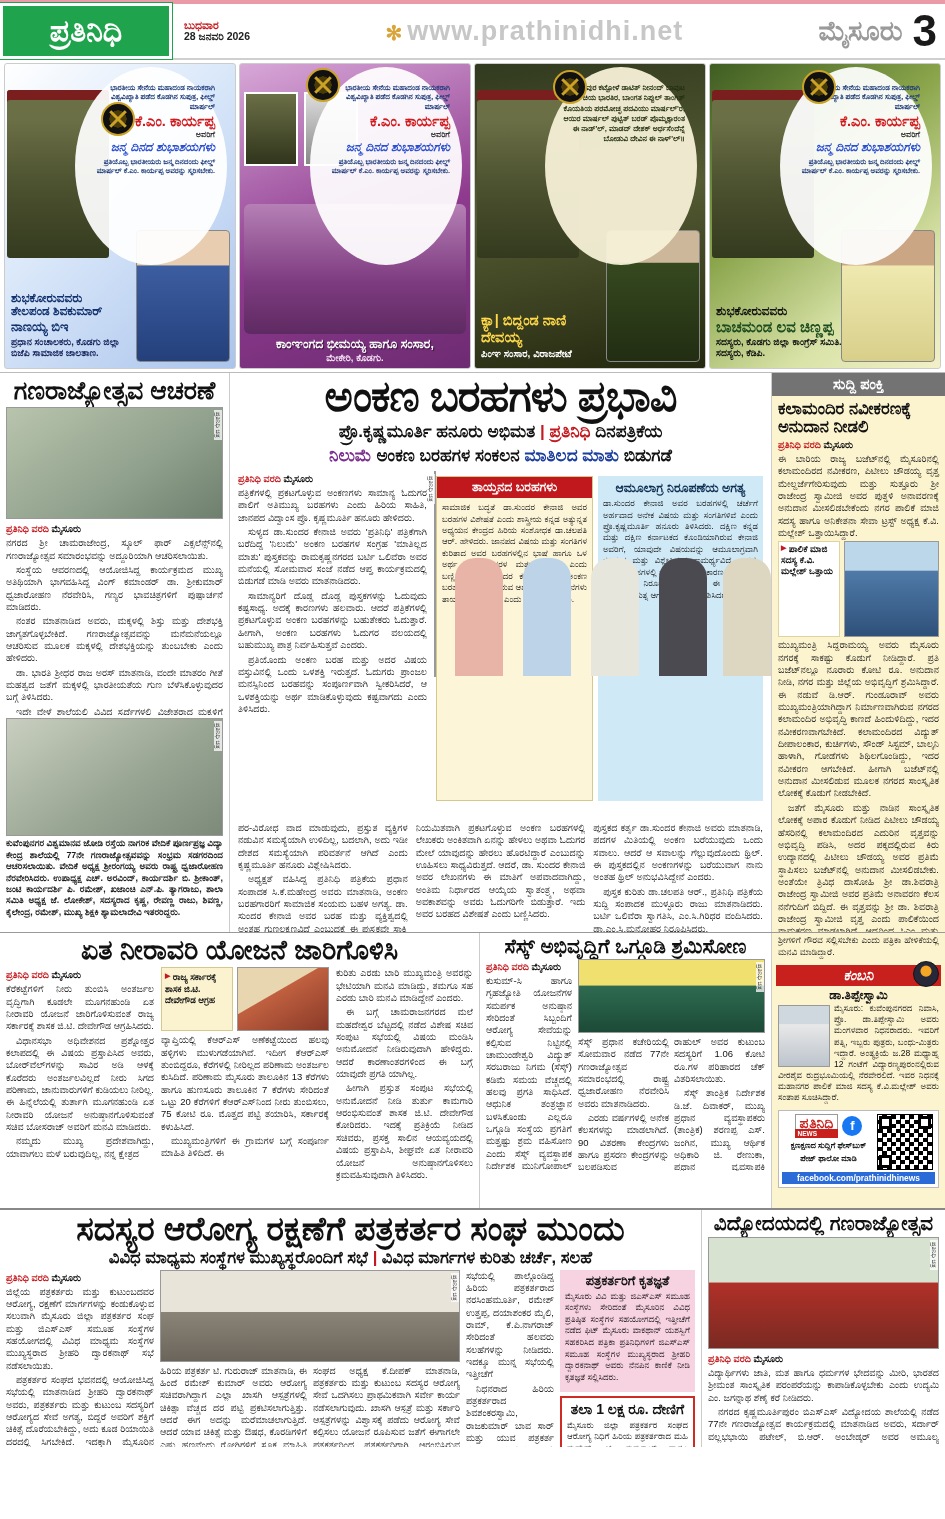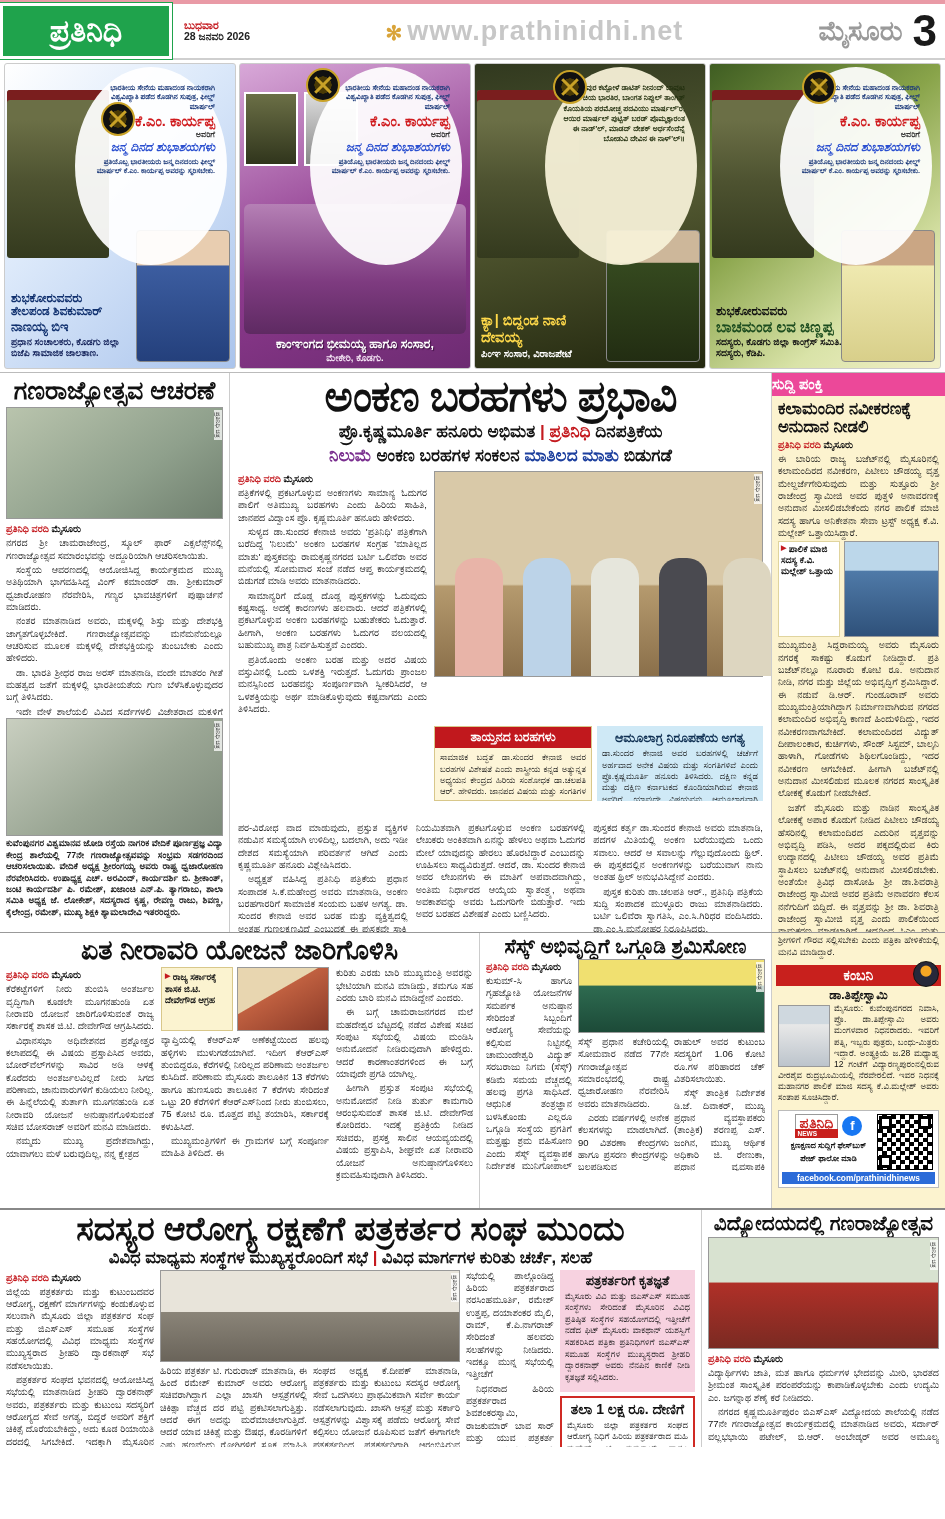--- a/index.html
+++ b/index.html
@@ -78,34 +78,34 @@
   .b1-left h2{font-size:25px;margin:0;line-height:1.05;text-align:center;}
   .ph1{height:112px;margin:4px 0 2px;}
   .ph2{height:118px;margin:3px 0 2px;background:linear-gradient(145deg,#c9cfc0,#9aa694 55%,#7d8a7a);}
   .b1-texts{height:178px;overflow:hidden;}
   .cap{font-size:8.8px;font-weight:bold;line-height:1.3;text-align:justify;overflow:hidden;flex:1;color:#1c1c1c;}
   .b1-center{width:542px;border-right:1px solid #ccc;padding:2px 8px;overflow:hidden;}
   .b1-center h1{font-size:43px;margin:0;text-align:center;line-height:1.02;letter-spacing:-1px;}
   .sub{ text-align:center;font-size:17px;font-weight:bold;line-height:1.3;margin-top:2px;}
   .b1c-main{display:flex;height:330px;margin-top:4px;}
   .b1c-text{width:196px;padding-right:7px;overflow:hidden;}
-  .b1c-right{flex:1;display:flex;flex-direction:column;gap:44px;}
+  .b1c-right{flex:1;display:flex;}
   .pm{height:206px;background:linear-gradient(180deg,#d9c9a8 0 55%,#b59a6e 56%,#8a6f4a);}
   .pers{position:absolute;bottom:0;border-radius:20px 20px 0 0;width:48px;height:118px;}
   .boxrow{display:flex;gap:5px;margin-top:5px;flex:1;overflow:hidden;}
   .boxm{flex:1;display:flex;flex-direction:column;border:1px solid #d8c78a;}
   .boxm-h{background:#c1181d;color:#fff;font-size:12.5px;font-weight:bold;text-align:center;padding:3px 2px;}
   .boxm-b{background:#fdf5d8;padding:4px 5px;font-size:8.5px;line-height:1.35;text-align:justify;flex:1;overflow:hidden;}
   .boxn{flex:1;background:#cfe9f6;padding:3px 5px;overflow:hidden;}
   .boxn-h{font-size:12.5px;font-weight:bold;text-align:center;color:#0e2f52;padding:2px 0;}
   .boxn-b{font-size:8.5px;line-height:1.35;text-align:justify;}
   .b1c-bottom{display:flex;gap:8px;height:124px;margin-top:21px;overflow:hidden;}
   .bcol{flex:1;overflow:hidden;}
   .b1-right{width:173px;background:#fcf3cf;display:flex;flex-direction:column;overflow:hidden;}
-  .sideh{background:#ec4899;color:#fff;text-align:left;font-size:14.5px;font-weight:bold;padding:3px 0;}
+  .sideh{background:#737373;color:#fff;text-align:center;font-size:14.5px;font-weight:bold;padding:3px 0;}
   .b1-right h3{font-size:16.5px;margin:3px 6px 1px;line-height:1.12;}
   .sbody{padding:0 6px;font-size:9px;overflow:hidden;flex:1;}
   .srow{display:flex;gap:4px;margin:2px 0;}
   .squote{width:62px;font-size:8.8px;font-weight:bold;line-height:1.25;background:#fff;border:1px solid #e0d49e;padding:2px;}
   .sphoto{flex:1;height:96px;background:linear-gradient(180deg,#bcd7ea 0 30%,#4f7aa8 31%,#2f517a);}
   .mk{color:#c41a1f;font-size:7px;vertical-align:2px;}
 
   
   .band2{display:flex;height:276px;border-top:1px solid #999;}
   .b2-irr{width:480px;border-right:1px solid #ccc;padding:3px 6px;overflow:hidden;}
@@ -118,21 +118,21 @@
   .b2-cesc{width:292px;border-right:1px solid #ccc;padding:3px 6px;overflow:hidden;}
   .b2-cesc h2{font-size:20px;margin:0;text-align:center;line-height:1.05;}
   .cesc-body{display:flex;gap:6px;height:212px;margin-top:2px;overflow:hidden;}
   .ccol1{width:86px;font-size:8.8px;overflow:hidden;}
   .cright{flex:1;display:flex;flex-direction:column;overflow:hidden;}
   .cphoto{height:74px;background:linear-gradient(180deg,#f0e070 0 35%,#2e6b50 36%,#1c4a38);}
   .ccols{display:flex;gap:5px;flex:1;margin-top:3px;overflow:hidden;}
   .ccols>div{flex:1;overflow:hidden;}
   .b2-side{width:173px;background:#fcf3cf;padding:0 6px;overflow:hidden;}
   .ktail{font-size:9px;line-height:1.3;padding-top:2px;height:30px;overflow:hidden;text-align:justify;}
-  .kambh{background:#c8201d;color:#fff;font-weight:bold;font-size:14px;text-align:center;padding:2px 4px;position:relative;margin:2px -2px 0;}
+  .kambh{background:#c8201d;color:#fff;font-weight:bold;font-size:14px;text-align:center;padding:2px 4px;position:relative;margin:2px -2px 0;font-style:italic;}
   .lamp{position:absolute;right:2px;top:-4px;width:26px;height:26px;border-radius:50%;
         background:radial-gradient(circle at 50% 38%,#f5a623 0 5px,#26283a 6px);border:1px solid #111;}
   .kname{text-align:center;font-weight:bold;font-size:12px;padding:2px 0 1px;}
   .ktext{font-size:8.6px;line-height:1.3;text-align:justify;overflow:hidden;height:104px;}
   .kphoto{float:left;width:52px;height:62px;margin:2px 4px 2px 0;background:linear-gradient(180deg,#cfd8df 0 30%,#e8e8e8 31%,#bcc4cc);border:1px solid #999;}
   .fbbox{margin-top:3px;background:#fff;border:1px solid #bbb;display:grid;grid-template-columns:1fr 58px;gap:2px;padding:3px;}
   .fbleft{display:flex;flex-direction:column;align-items:center;}
   .fbrow{display:flex;align-items:center;gap:4px;}
   .fblogo{color:#c8201d;font-weight:bold;font-size:14px;border:1px solid #999;padding:0 4px;background:#fff;}
   .fbnews{background:#c8201d;color:#fff;font-size:6.5px;font-weight:bold;padding:1px 3px;margin-top:-4px;}

